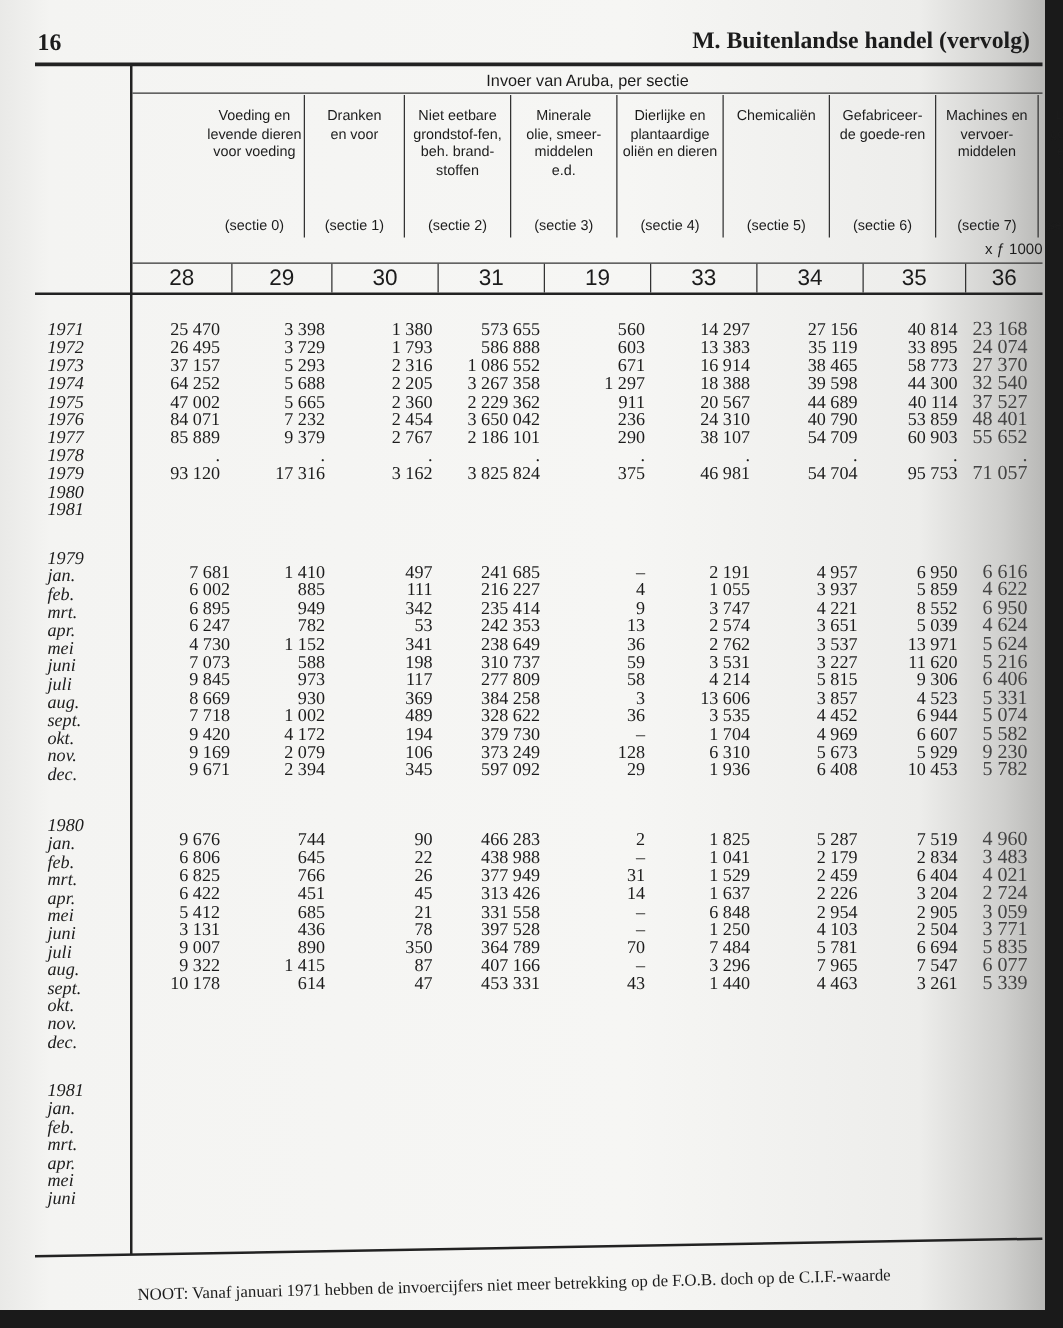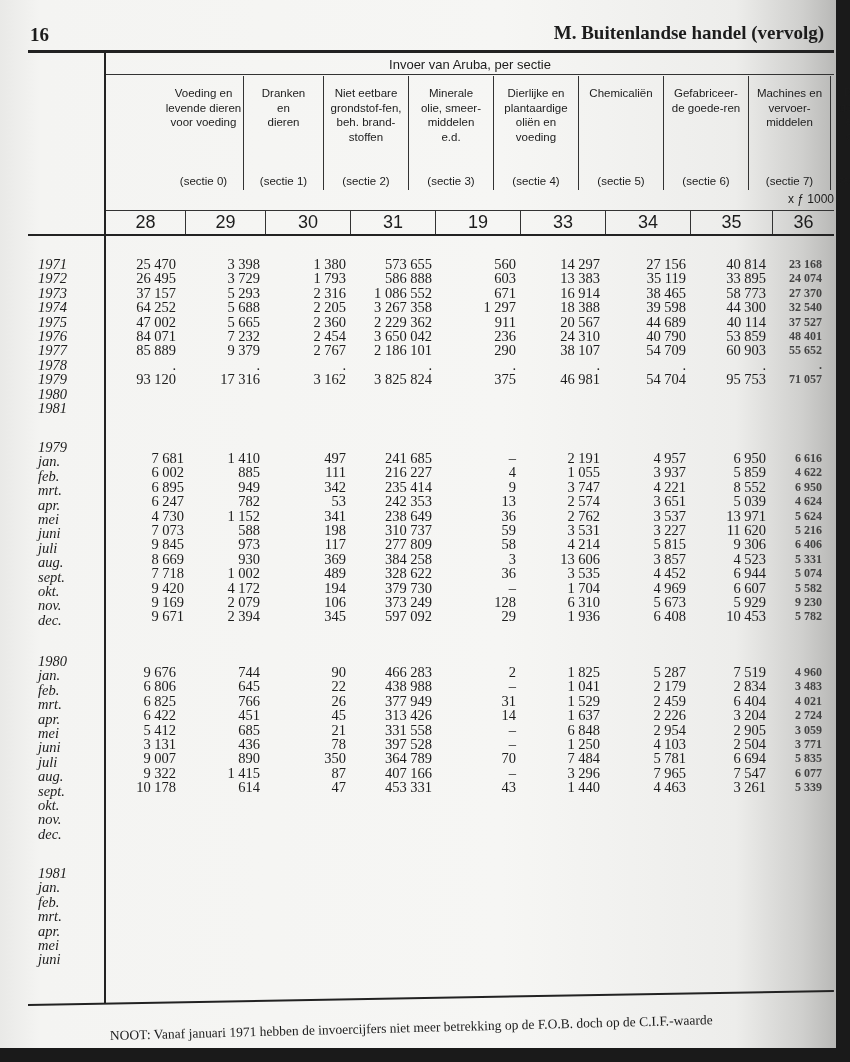--- a/index.html
+++ b/index.html
@@ -33,53 +33,53 @@
     font-family:"Liberation Sans", sans-serif; font-size:12px; }
   .num-rule { position:absolute; left:106px; top:210px; width:728px; border-top:1.5px solid #333; }
   .col-nums { position:absolute; left:106px; top:211px; height:23px; display:flex; }
   .col-num { border-right:1.5px solid #333; box-sizing:border-box; text-align:center;
     font-family:"Liberation Sans", sans-serif; font-size:18px; line-height:23px; }
   .col-num:last-child { border-right:none; }
 
   .block { position:absolute; left:0; width:836px; }
   .labels { position:absolute; left:38px; width:64px; font-style:italic; font-size:14.5px; line-height:14.4px; }
   .datacol { position:absolute; text-align:right; font-size:14.5px; line-height:14.4px; white-space:pre; }
-  .small { font-size:12px; color:#444;font-weight:bold; }
+  .small { font-size:16px; color:#444; }
   .note { position:absolute; left:110px; top:1028px; font-size:13.5px; transform:rotate(-1.5deg); transform-origin:left; white-space:nowrap; }
 </style>
 </head>
 <body>
 
 <div class="page">
   <div class="page-num">16</div>
   <div class="running-head">M. Buitenlandse handel (vervolg)</div>
   <div class="rule-top"></div>
 
   <div class="super-head">Invoer van Aruba, per sectie</div>
   <div class="super-rule"></div>
 
   <div class="col-heads">
     <div class="col-head" style="width:80px">
         <div>Voeding en levende dieren voor voeding</div>
         <div class="sect">(sectie 0)</div>
       </div>
     <div class="col-head" style="width:80px">
-        <div style="padding:0 16px">Dranken en dieren</div>
+        <div style="padding:0 16px">Dranken en voor</div>
         <div class="sect">(sectie 1)</div>
       </div>
     <div class="col-head" style="width:85px">
         <div style="padding:0 6px">Niet eetbare grondstof-fen, beh. brand-stoffen</div>
         <div class="sect">(sectie 2)</div>
       </div>
     <div class="col-head" style="width:85px">
         <div style="padding:0 8px">Minerale olie, smeer-middelen e.d.</div>
         <div class="sect">(sectie 3)</div>
       </div>
     <div class="col-head" style="width:85px">
-        <div style="padding:0 4px">Dierlijke en plantaardige oliën en voeding</div>
+        <div style="padding:0 4px">Dierlijke en plantaardige oliën en dieren</div>
         <div class="sect">(sectie 4)</div>
       </div>
     <div class="col-head" style="width:85px">
         <div>Chemicaliën</div>
         <div class="sect">(sectie 5)</div>
       </div>
     <div class="col-head" style="width:85px">
         <div style="padding:0 4px">Gefabriceer-de goede-ren</div>
         <div class="sect">(sectie 6)</div>
       </div>

